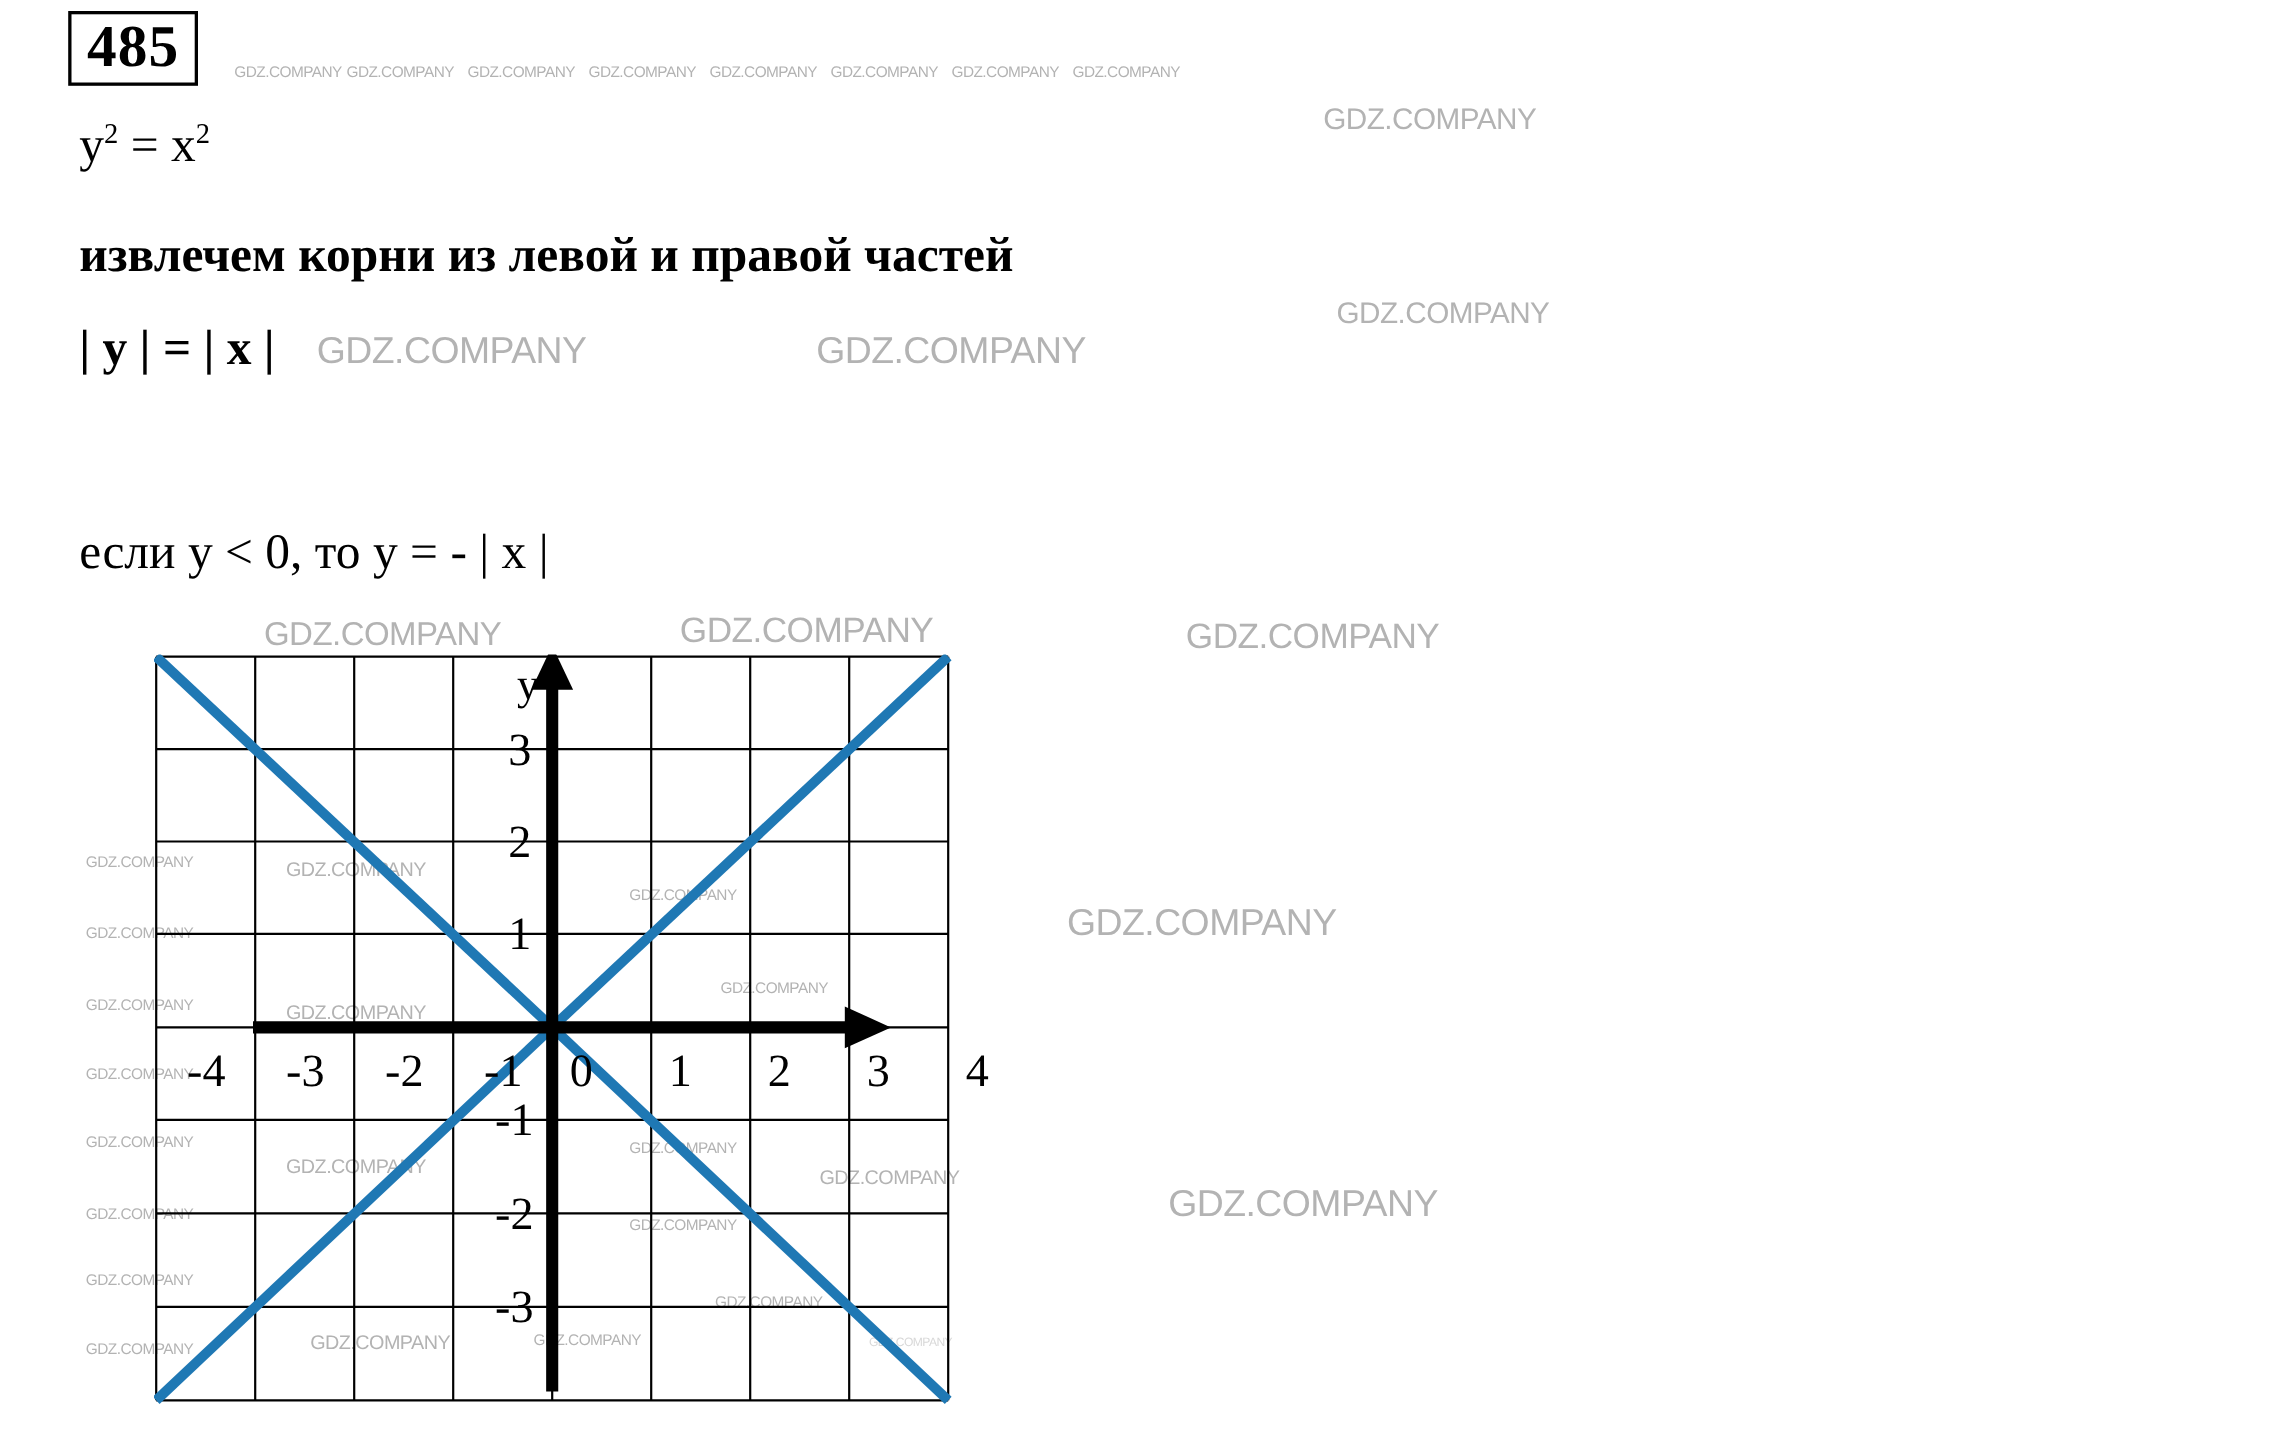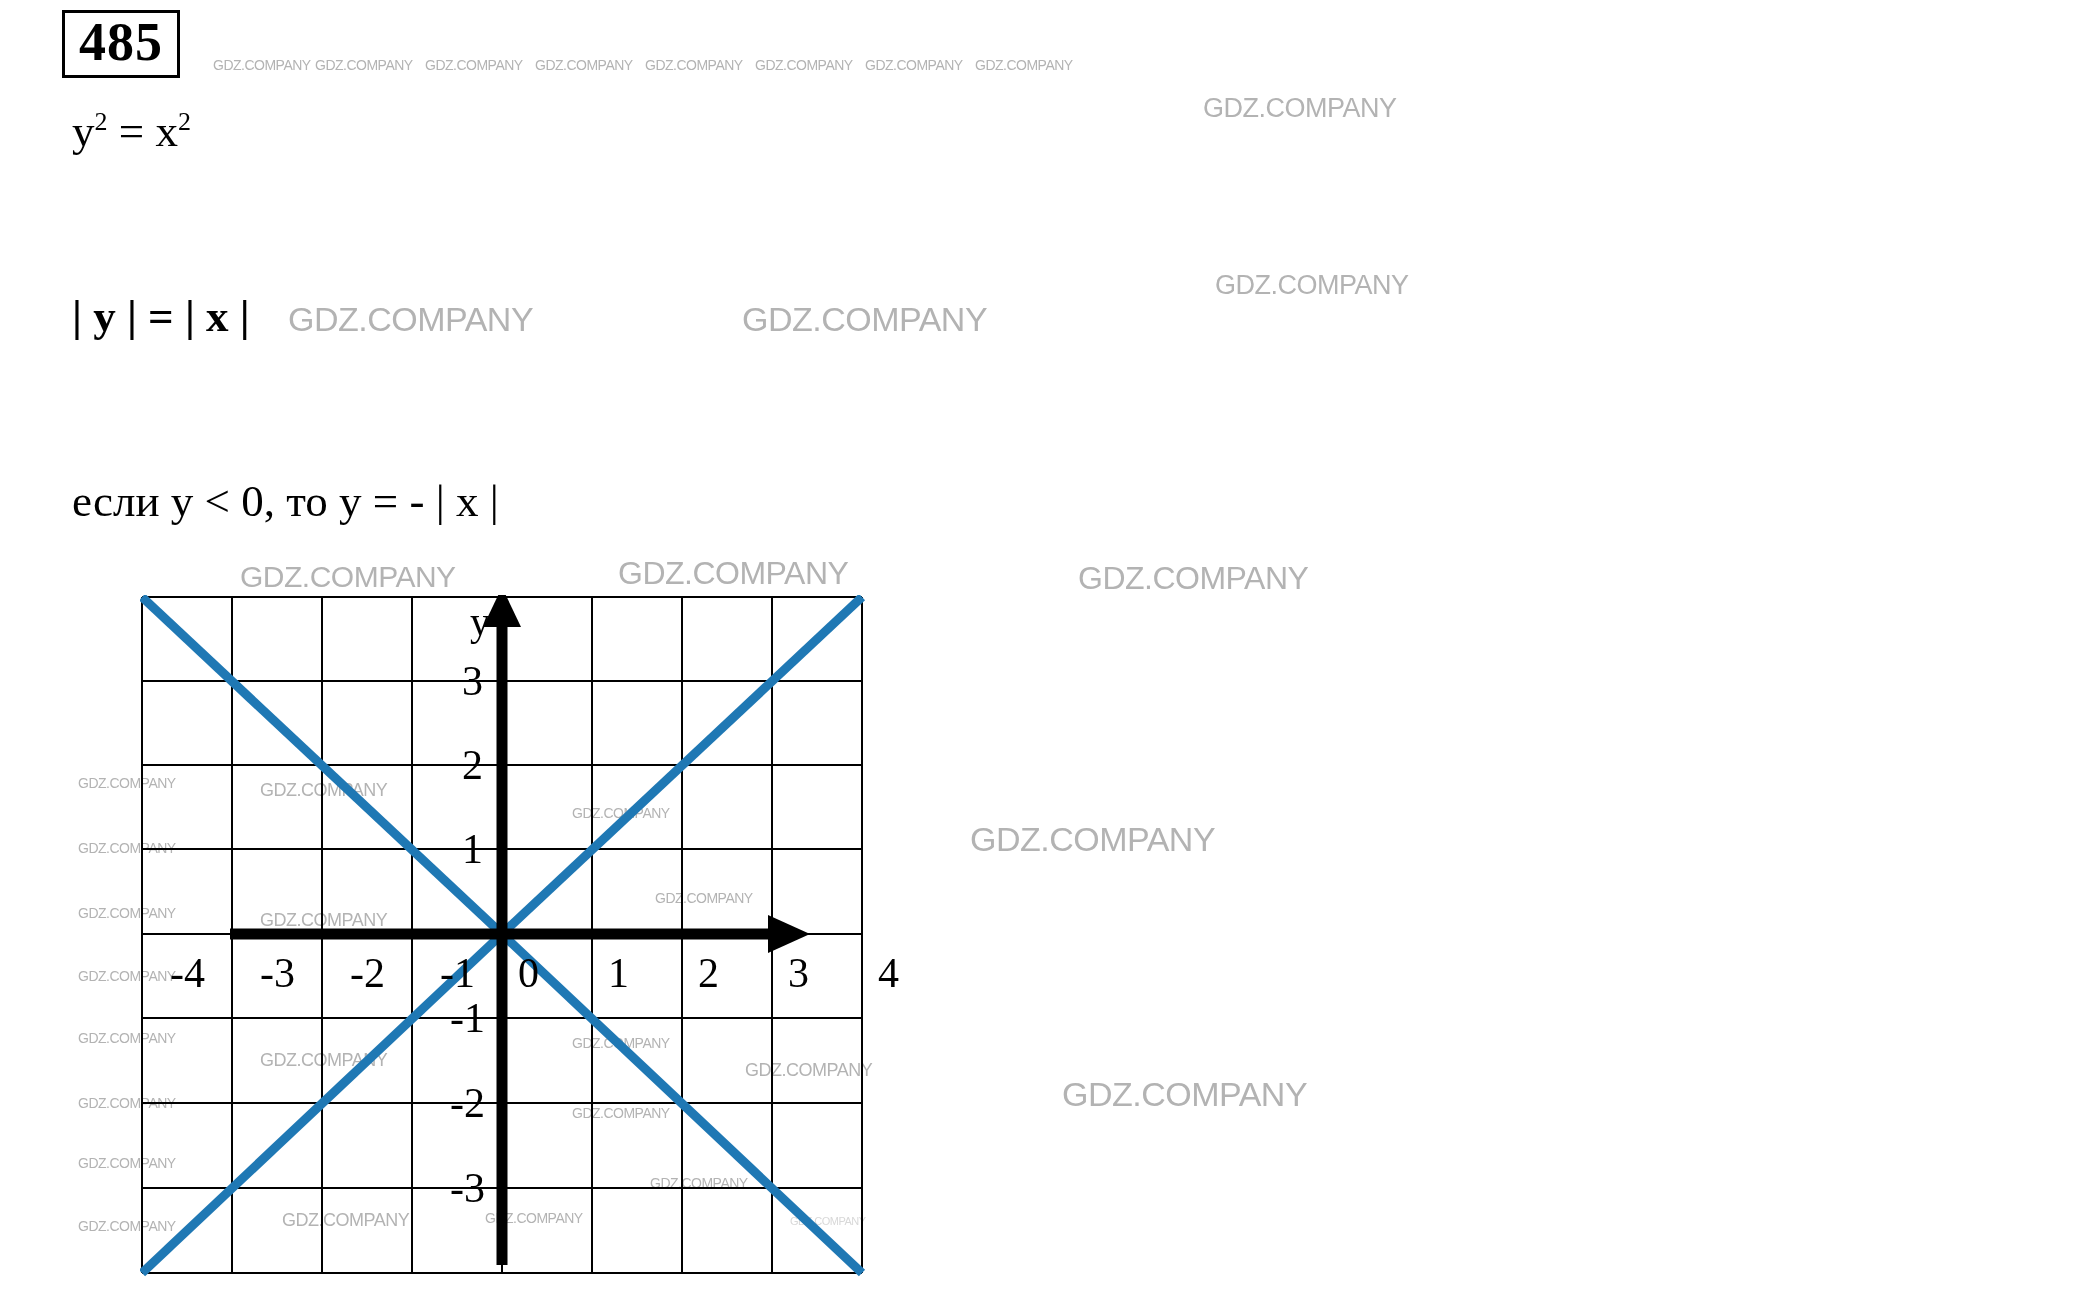--- a/index.html
+++ b/index.html
@@ -89,20 +89,21 @@
 </head>
 <body>
 
 <div class="page">
 
   <div id="ex-number">485</div>
 
   <div class="sol-line" id="sol-1">
     y<sup>2</sup> = x<sup>2</sup>
   </div>
+  <div class="sol-line" id="sol-2">извлечем корни из левой и правой частей</div>
   <div class="sol-line" id="sol-3">| y | = | x |</div>
   <div class="sol-line" id="sol-5">если y &lt; 0, то y = - | x |</div>
 
   <div id="watermark-layer">
       <div class="wm grey-dark" style="left: 213px; top: 57px; font-size: 14px;">GDZ.COMPANY</div>
       <div class="wm grey-dark" style="left: 315px; top: 57px; font-size: 14px;">GDZ.COMPANY</div>
       <div class="wm grey-dark" style="left: 425px; top: 57px; font-size: 14px;">GDZ.COMPANY</div>
       <div class="wm grey-dark" style="left: 535px; top: 57px; font-size: 14px;">GDZ.COMPANY</div>
       <div class="wm grey-dark" style="left: 645px; top: 57px; font-size: 14px;">GDZ.COMPANY</div>
       <div class="wm grey-dark" style="left: 755px; top: 57px; font-size: 14px;">GDZ.COMPANY</div>

